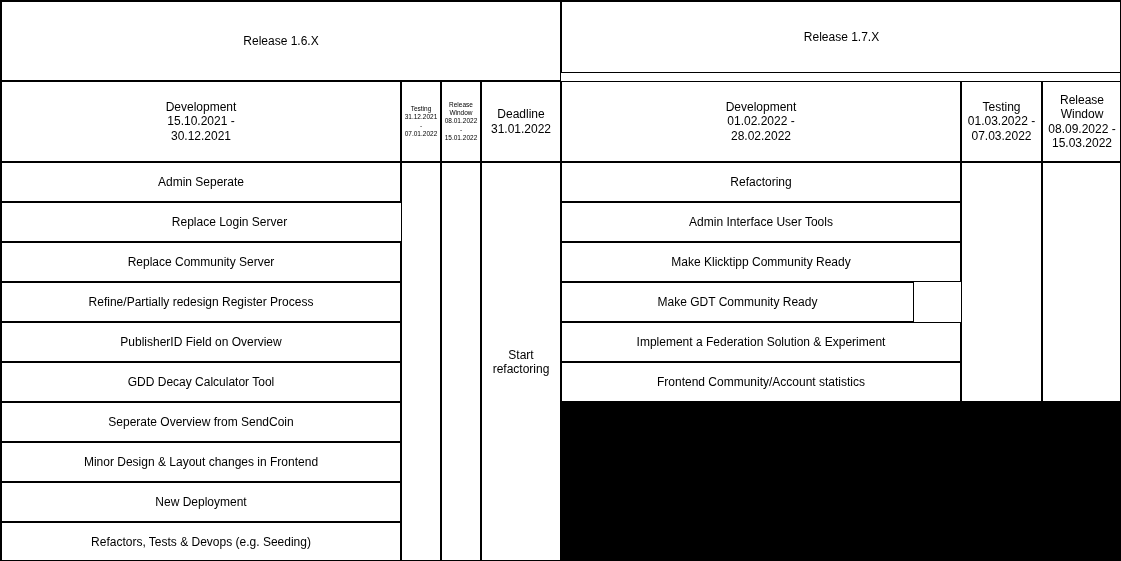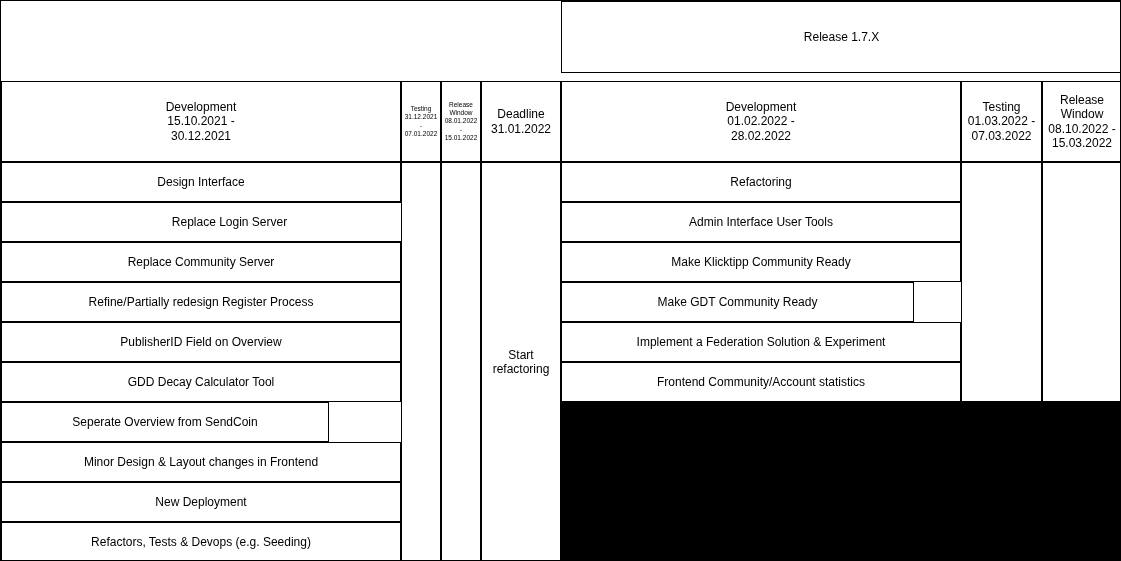--- a/index.html
+++ b/index.html
@@ -38,20 +38,23 @@
   .redacted {
     position: absolute;
     background: #000000;
   }
 </style>
 </head>
 <body>
 
 <div id="canvas" style="border: 1px solid rgb(0, 0, 0);">
 
+  <div class="cell" style="left: 0px; top: 0px; width: 560px; height: 80px; border-color: rgb(0, 0, 0); background: rgb(255, 255, 255); color: rgb(0, 0, 0);">
+    <span>Release 1.6.X</span>
+  </div>
   <div class="cell" style="left: 560px; top: 0px; width: 561px; height: 72px; border-color: rgb(0, 0, 0); background: rgb(255, 255, 255); color: rgb(0, 0, 0);">
     <span>Release 1.7.X</span>
   </div>
 
   <div class="cell" style="left: 0px; top: 80px; width: 400px; height: 81px; border-color: rgb(0, 0, 0); background: rgb(255, 255, 255); color: rgb(0, 0, 0);">
     <span>Development
 15.10.2021 -
 30.12.2021</span>
   </div>
   <div class="cell tiny" style="left: 400px; top: 80px; width: 40px; height: 81px; border-color: rgb(0, 0, 0); background: rgb(255, 255, 255); color: rgb(0, 0, 0);">
@@ -78,43 +81,43 @@
 28.02.2022</span>
   </div>
   <div class="cell" style="left: 960px; top: 80px; width: 81px; height: 81px; border-color: rgb(0, 0, 0); background: rgb(255, 255, 255); color: rgb(0, 0, 0);">
     <span>Testing
 01.03.2022 -
 07.03.2022</span>
   </div>
   <div class="cell" style="left: 1041px; top: 80px; width: 80px; height: 81px; border-color: rgb(0, 0, 0); background: rgb(255, 255, 255); color: rgb(0, 0, 0);">
     <span>Release
 Window
-08.10.2022 -
+08.09.2022 -
 15.03.2022</span>
   </div>
 
   <div class="cell" style="left: 0px; top: 161px; width: 400px; height: 40px; border-color: rgb(0, 0, 0); background: rgb(255, 255, 255); color: rgb(0, 0, 0);">
-    <span>Design Interface</span>
+    <span>Admin Seperate</span>
   </div>
   <div class="cell" style="left: 0px; top: 201px; width: 457px; height: 40px; border-color: rgb(0, 0, 0); background: rgb(255, 255, 255); color: rgb(0, 0, 0);">
     <span>Replace Login Server</span>
   </div>
   <div class="cell" style="left: 0px; top: 241px; width: 400px; height: 40px; border-color: rgb(0, 0, 0); background: rgb(255, 255, 255); color: rgb(0, 0, 0);">
     <span>Replace Community Server</span>
   </div>
   <div class="cell" style="left: 0px; top: 281px; width: 400px; height: 40px; border-color: rgb(0, 0, 0); background: rgb(255, 255, 255); color: rgb(0, 0, 0);">
     <span>Refine/Partially redesign Register Process</span>
   </div>
   <div class="cell" style="left: 0px; top: 321px; width: 400px; height: 40px; border-color: rgb(0, 0, 0); background: rgb(255, 255, 255); color: rgb(0, 0, 0);">
     <span>PublisherID Field on Overview</span>
   </div>
   <div class="cell" style="left: 0px; top: 361px; width: 400px; height: 40px; border-color: rgb(0, 0, 0); background: rgb(255, 255, 255); color: rgb(0, 0, 0);">
     <span>GDD Decay Calculator Tool</span>
   </div>
-  <div class="cell" style="left: 0px; top: 401px; width: 328px; height: 40px; border-color: rgb(0, 0, 0); background: rgb(255, 255, 255); color: rgb(0, 0, 0);">
+  <div class="cell" style="left: 0px; top: 401px; width: 400px; height: 40px; border-color: rgb(0, 0, 0); background: rgb(255, 255, 255); color: rgb(0, 0, 0);">
     <span>Seperate Overview from SendCoin</span>
   </div>
   <div class="cell" style="left: 0px; top: 441px; width: 400px; height: 40px; border-color: rgb(0, 0, 0); background: rgb(255, 255, 255); color: rgb(0, 0, 0);">
     <span>Minor Design &amp; Layout changes in Frontend</span>
   </div>
   <div class="cell" style="left: 0px; top: 521px; width: 400px; height: 40px; border-color: rgb(0, 0, 0); background: rgb(255, 255, 255); color: rgb(0, 0, 0);">
     <span>Refactors, Tests &amp; Devops (e.g. Seeding)</span>
   </div>
   <div class="cell" style="left: 0px; top: 481px; width: 400px; height: 40px; border-color: rgb(0, 0, 0); background: rgb(255, 255, 255); color: rgb(0, 0, 0);">
     <span>New Deployment</span>

